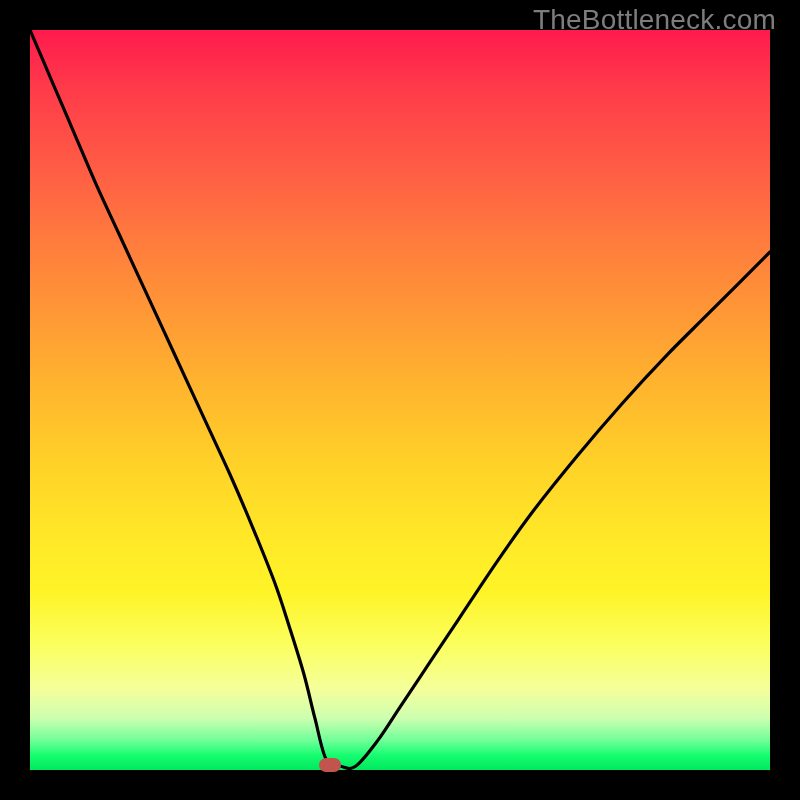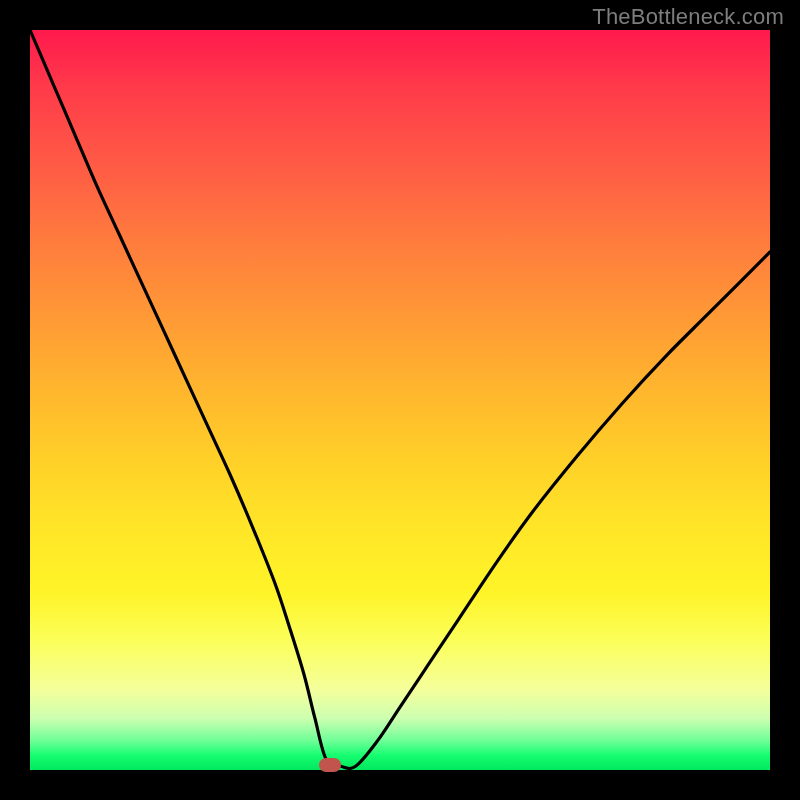--- a/index.html
+++ b/index.html
@@ -40,23 +40,23 @@
       #f5ff9a 89%,
       #cdffb0 93%,
       #70ff98 96%,
       #17fd70 98%,
       #00e85e 100%
     );
   }
   .watermark {
     position: absolute;
     top: 4px;
-    right: 16px;
+    right: 24px;
     color: #7d7d7d;
-    font-size: 22px;
+    font-size: 28px;
     letter-spacing: 0.2px;
     user-select: none;
   }
   svg.curve {
     position: absolute;
     left: 0;
     top: 0;
     width: 740px;
     height: 740px;
   }

